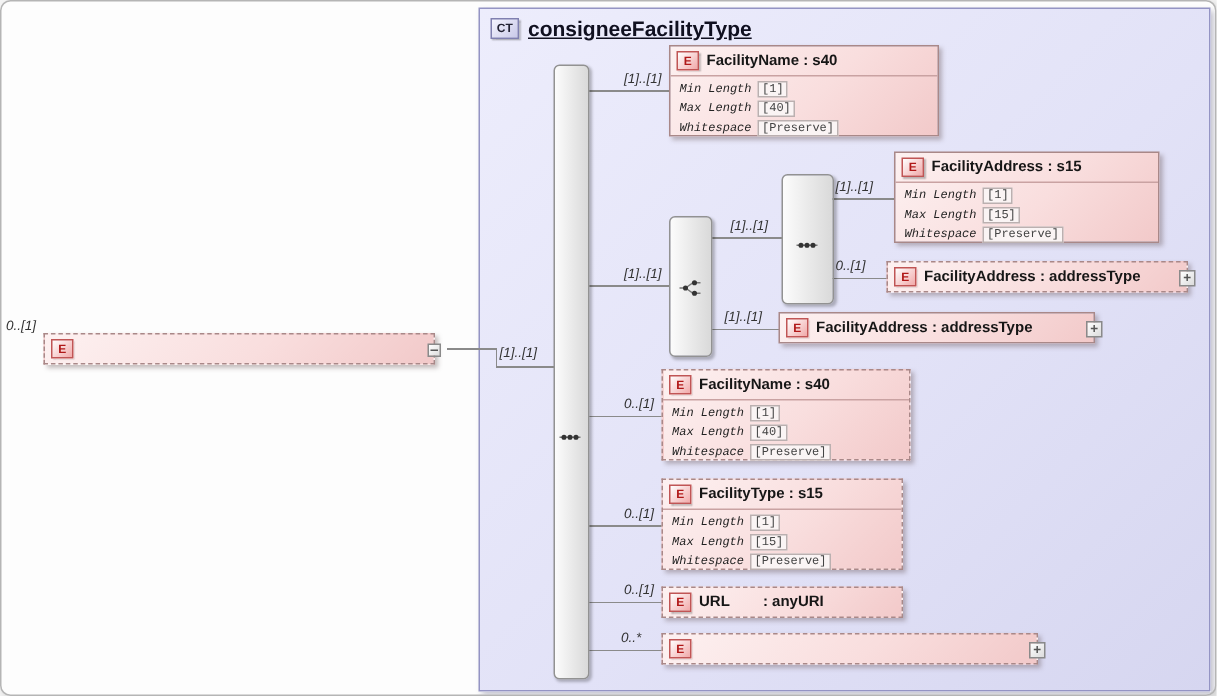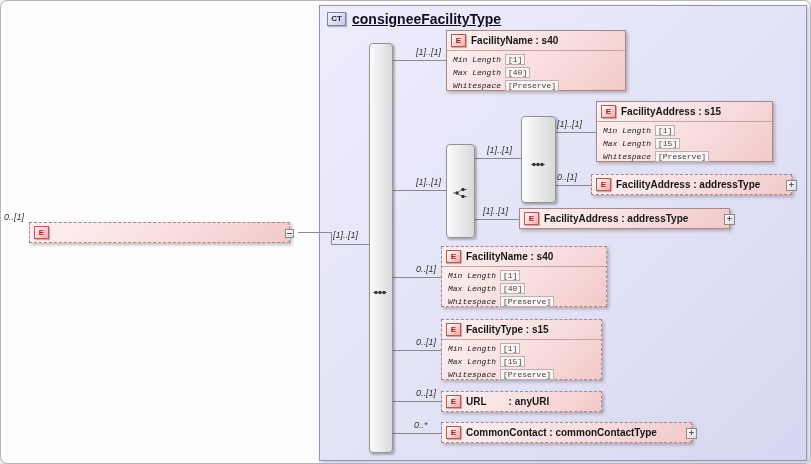--- a/index.html
+++ b/index.html
@@ -230,18 +230,17 @@
     <div class="el-header">
       <span class="e-icon">E</span>
       <span class="el-label">URL        : anyURI</span>
     </div>
   </div>
 
   <div class="card-label" style="left:413px;top:419px;">0..*</div>
   <div class="el-box dashed simple" style="left:440px;top:421px;width:251px;height:21px;">
     <div class="el-header">
       <span class="e-icon">E</span>
-      <span class="el-label">CommonContact : commonContactType</span>
     </div>
     <span class="plus-nub">+</span>
   </div>
 
 </div>
 
 </body></html>

